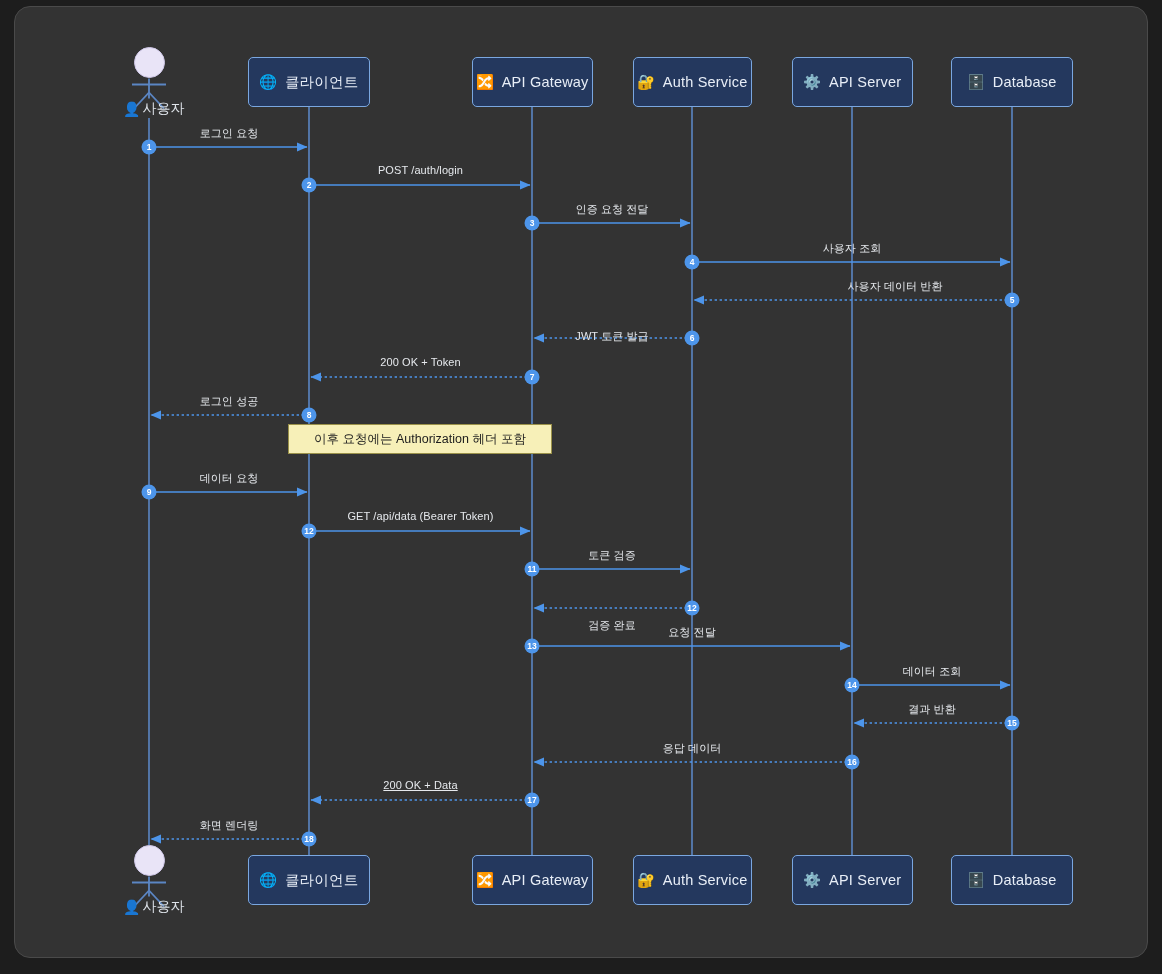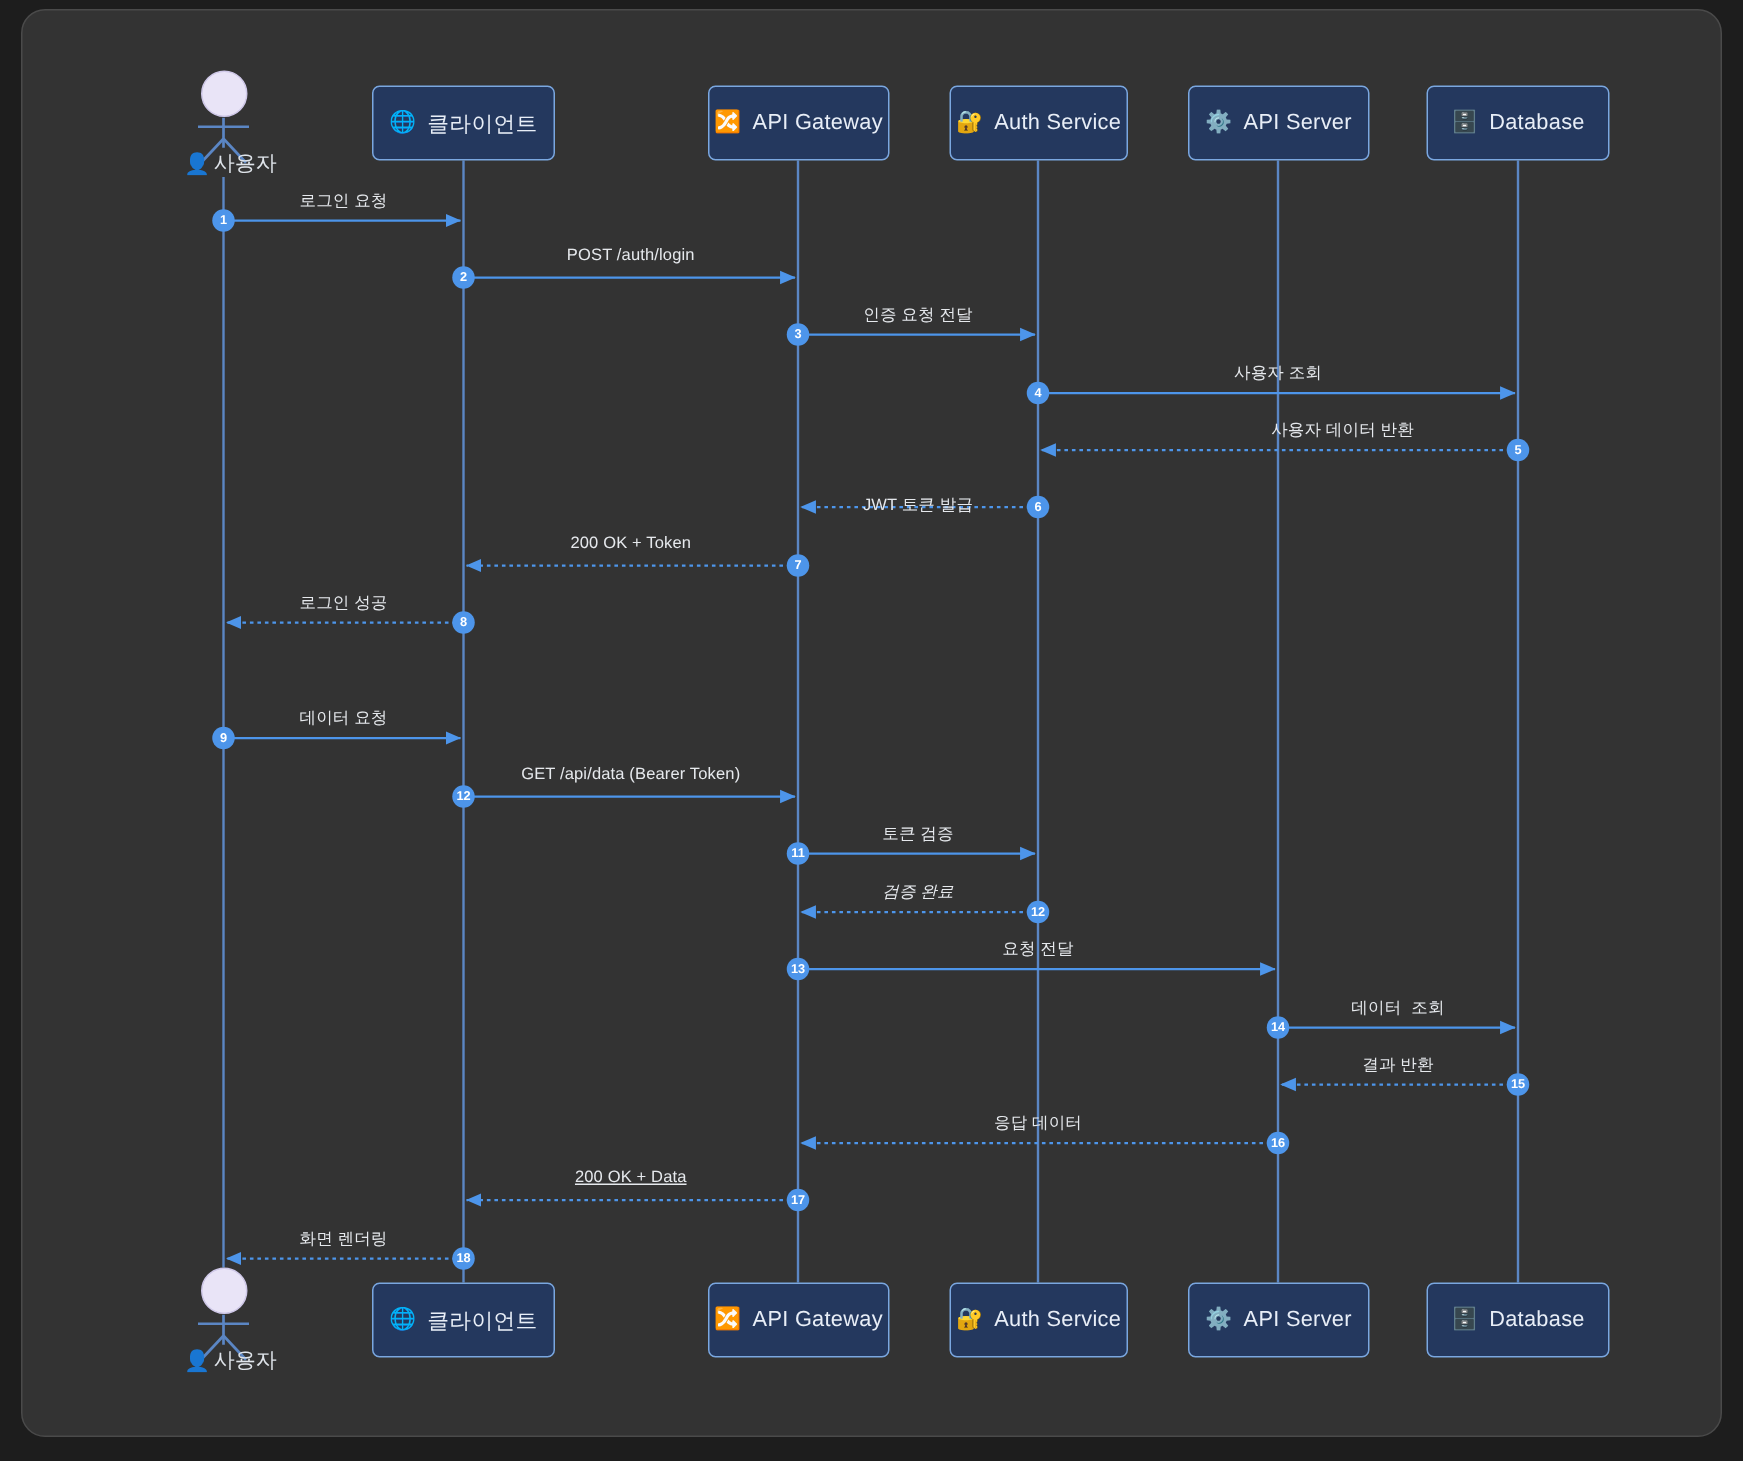--- a/index.html
+++ b/index.html
@@ -231,23 +231,23 @@
       <div class="msg-label" style="left: 420.5px; top: 164px;">POST /auth/login</div>
       <div class="msg-label" style="left: 612px; top: 202px;">인증 요청 전달</div>
       <div class="msg-label" style="left: 852px; top: 241px;">사용자 조회</div>
       <div class="msg-label" style="left: 852px; top: 279px; margin-left: 43px;">사용자 데이터 반환</div>
       <div class="msg-label" style="left: 612px; top: 317px; margin-top: 12px;">JWT 토큰 발급</div>
       <div class="msg-label" style="left: 420.5px; top: 356px;">200 OK + Token</div>
       <div class="msg-label" style="left: 229px; top: 394px;">로그인 성공</div>
       <div class="msg-label" style="left: 229px; top: 471px;">데이터 요청</div>
       <div class="msg-label" style="left: 420.5px; top: 510px;">GET /api/data (Bearer Token)</div>
       <div class="msg-label" style="left: 612px; top: 548px;">토큰 검증</div>
-      <div class="msg-label" style="left: 612px; top: 587px; font-style: italic;">검증 완료</div>
+      <div class="msg-label" style="left: 612px; top: 618px;">검증 완료</div>
       <div class="msg-label" style="left: 692px; top: 625px;">요청 전달</div>
-      <div class="msg-label" style="left: 932px; top: 664px; font-family: Liberation Mono, monospace;">데이터 조회</div>
+      <div class="msg-label" style="left: 932px; top: 664px;">데이터 조회</div>
       <div class="msg-label" style="left: 932px; top: 702px;">결과 반환</div>
       <div class="msg-label" style="left: 692px; top: 741px;">응답 데이터</div>
       <div class="msg-label" style="left: 420.5px; top: 779px; text-decoration: underline;">200 OK + Data</div>
       <div class="msg-label" style="left: 229px; top: 818px;">화면 렌더링</div>
     </div>
   <div id="nums-layer">
       <div class="seq-num" style="left: 149px; top: 147px;">1</div>
       <div class="seq-num" style="left: 309px; top: 185px;">2</div>
       <div class="seq-num" style="left: 532px; top: 223px;">3</div>
       <div class="seq-num" style="left: 692px; top: 262px;">4</div>
@@ -260,13 +260,16 @@
       <div class="seq-num" style="left: 532px; top: 569px;">11</div>
       <div class="seq-num" style="left: 692px; top: 608px;">12</div>
       <div class="seq-num" style="left: 532px; top: 646px;">13</div>
       <div class="seq-num" style="left: 852px; top: 685px;">14</div>
       <div class="seq-num" style="left: 1012px; top: 723px;">15</div>
       <div class="seq-num" style="left: 852px; top: 762px;">16</div>
       <div class="seq-num" style="left: 532px; top: 800px;">17</div>
       <div class="seq-num" style="left: 309px; top: 839px;">18</div>
     </div>
 
+  <div class="note-box" id="note-box" style="left: 288px; top: 424px; width: 264px; height: 30px;">
+    <span>이후 요청에는 Authorization 헤더 포함</span>
+  </div>
 </div>
 
 </body></html>

